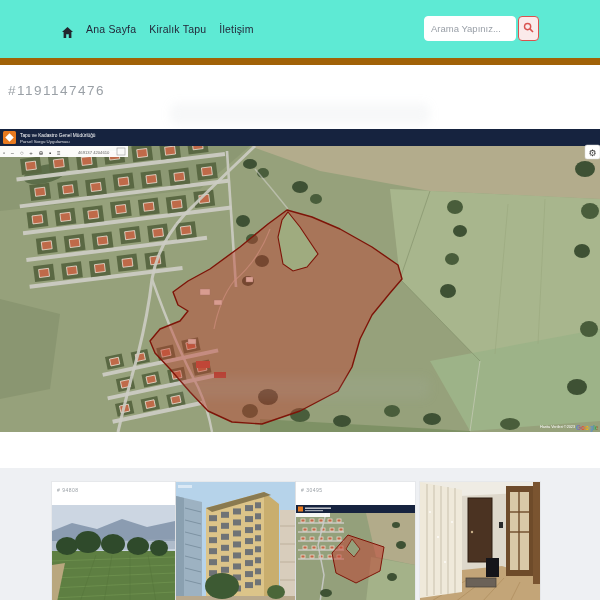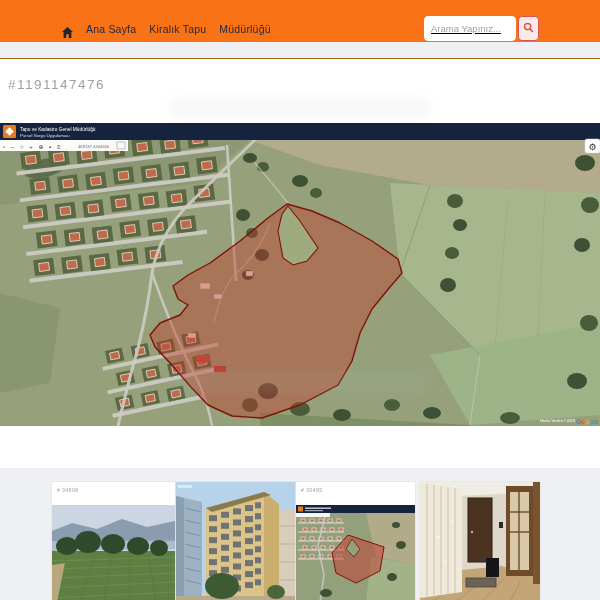--- a/index.html
+++ b/index.html
@@ -1,33 +1,33 @@
 <!DOCTYPE html>
 <html><head>
 <meta charset="utf-8">
 <style>
   html,body{margin:0;padding:0;}
   body{width:600px;height:600px;position:relative;overflow:hidden;
        background:#eef0f3;font-family:"Liberation Sans",sans-serif;}
 
   
-  .topbar{position:absolute;top:0;left:0;width:600px;height:42px;background:#f97316;}
+  .topbar{position:absolute;top:0;left:0;width:600px;height:58px;background:#5eead4;}
   .nav{position:absolute;left:62px;top:0;height:58px;display:flex;align-items:center;gap:13px;}
   .home-ic{width:11px;height:11px;display:inline-block;}
   .nav a{font-size:10.5px;color:#23283a;text-decoration:none;font-weight:500;letter-spacing:.2px;}
-  .searchwrap{position:absolute;left:424px;top:16px;display:flex;gap:2px;text-decoration:underline;}
+  .searchwrap{position:absolute;left:424px;top:16px;display:flex;gap:2px;}
   .searchwrap input{width:78px;height:23px;border:1px solid #fff;border-radius:4px;
        padding:0 6px;font-size:9.5px;color:#444;outline:none;background:#fff;}
   .searchwrap input::placeholder{color:#9aa0a8;}
   .sbtn{width:21px;height:25px;border:1px solid #d9534f;border-radius:4px;background:#fbeaea;
        display:flex;align-items:center;justify-content:center;cursor:pointer;padding:0;}
 
   
   .content{position:absolute;top:58px;left:0;width:600px;height:410px;background:#fff;
-       border-top:1px solid #a16207;box-sizing:border-box;}
+       border-top:7px solid #a16207;box-sizing:border-box;}
   .ptitle{position:absolute;left:8px;top:18px;font-size:13.5px;color:#9aa0a6;letter-spacing:1.5px;}
   .ghost{position:absolute;left:170px;width:260px;height:22px;border-radius:8px;
        background:rgba(176,182,192,0.10);filter:blur(5px);}
   .ghost1{top:38px;}
   .ghost2{top:312px;}
   .mapbox{position:absolute;top:64px;left:0;width:600px;height:303px;}
   .mapbox svg{display:block;}
 
   
   .thumbs{position:absolute;top:468px;left:0;width:600px;height:132px;background:#eef0f3;}
@@ -42,21 +42,21 @@
 
 <header class="topbar">
   <nav class="nav">
     <span class="home-ic">
       <svg width="11" height="11" viewBox="0 0 11 11">
           <path d="M5.5 0 11 5h-1.6v6H6.8V7.2H4.2V11H1.6V5H0z" fill="#23262e"></path>
         </svg>
     </span>
     <a href="#">Ana Sayfa</a>
     <a href="#">Kiralık Tapu</a>
-    <a href="#">Müdürlüğü</a>
+    <a href="#">İletişim</a>
   </nav>
   <div class="searchwrap">
     <input type="text" placeholder="Arama Yapınız..." style="">
     <button class="sbtn">
       <span>
         <svg width="11" height="11" viewBox="0 0 11 11">
           <circle cx="4.6" cy="4.6" r="3.1" fill="none" stroke="#d9534f" stroke-width="1.4"></circle>
           <line x1="6.9" y1="6.9" x2="10" y2="10" stroke="#d9534f" stroke-width="1.6"></line>
         </svg>
       </span>

